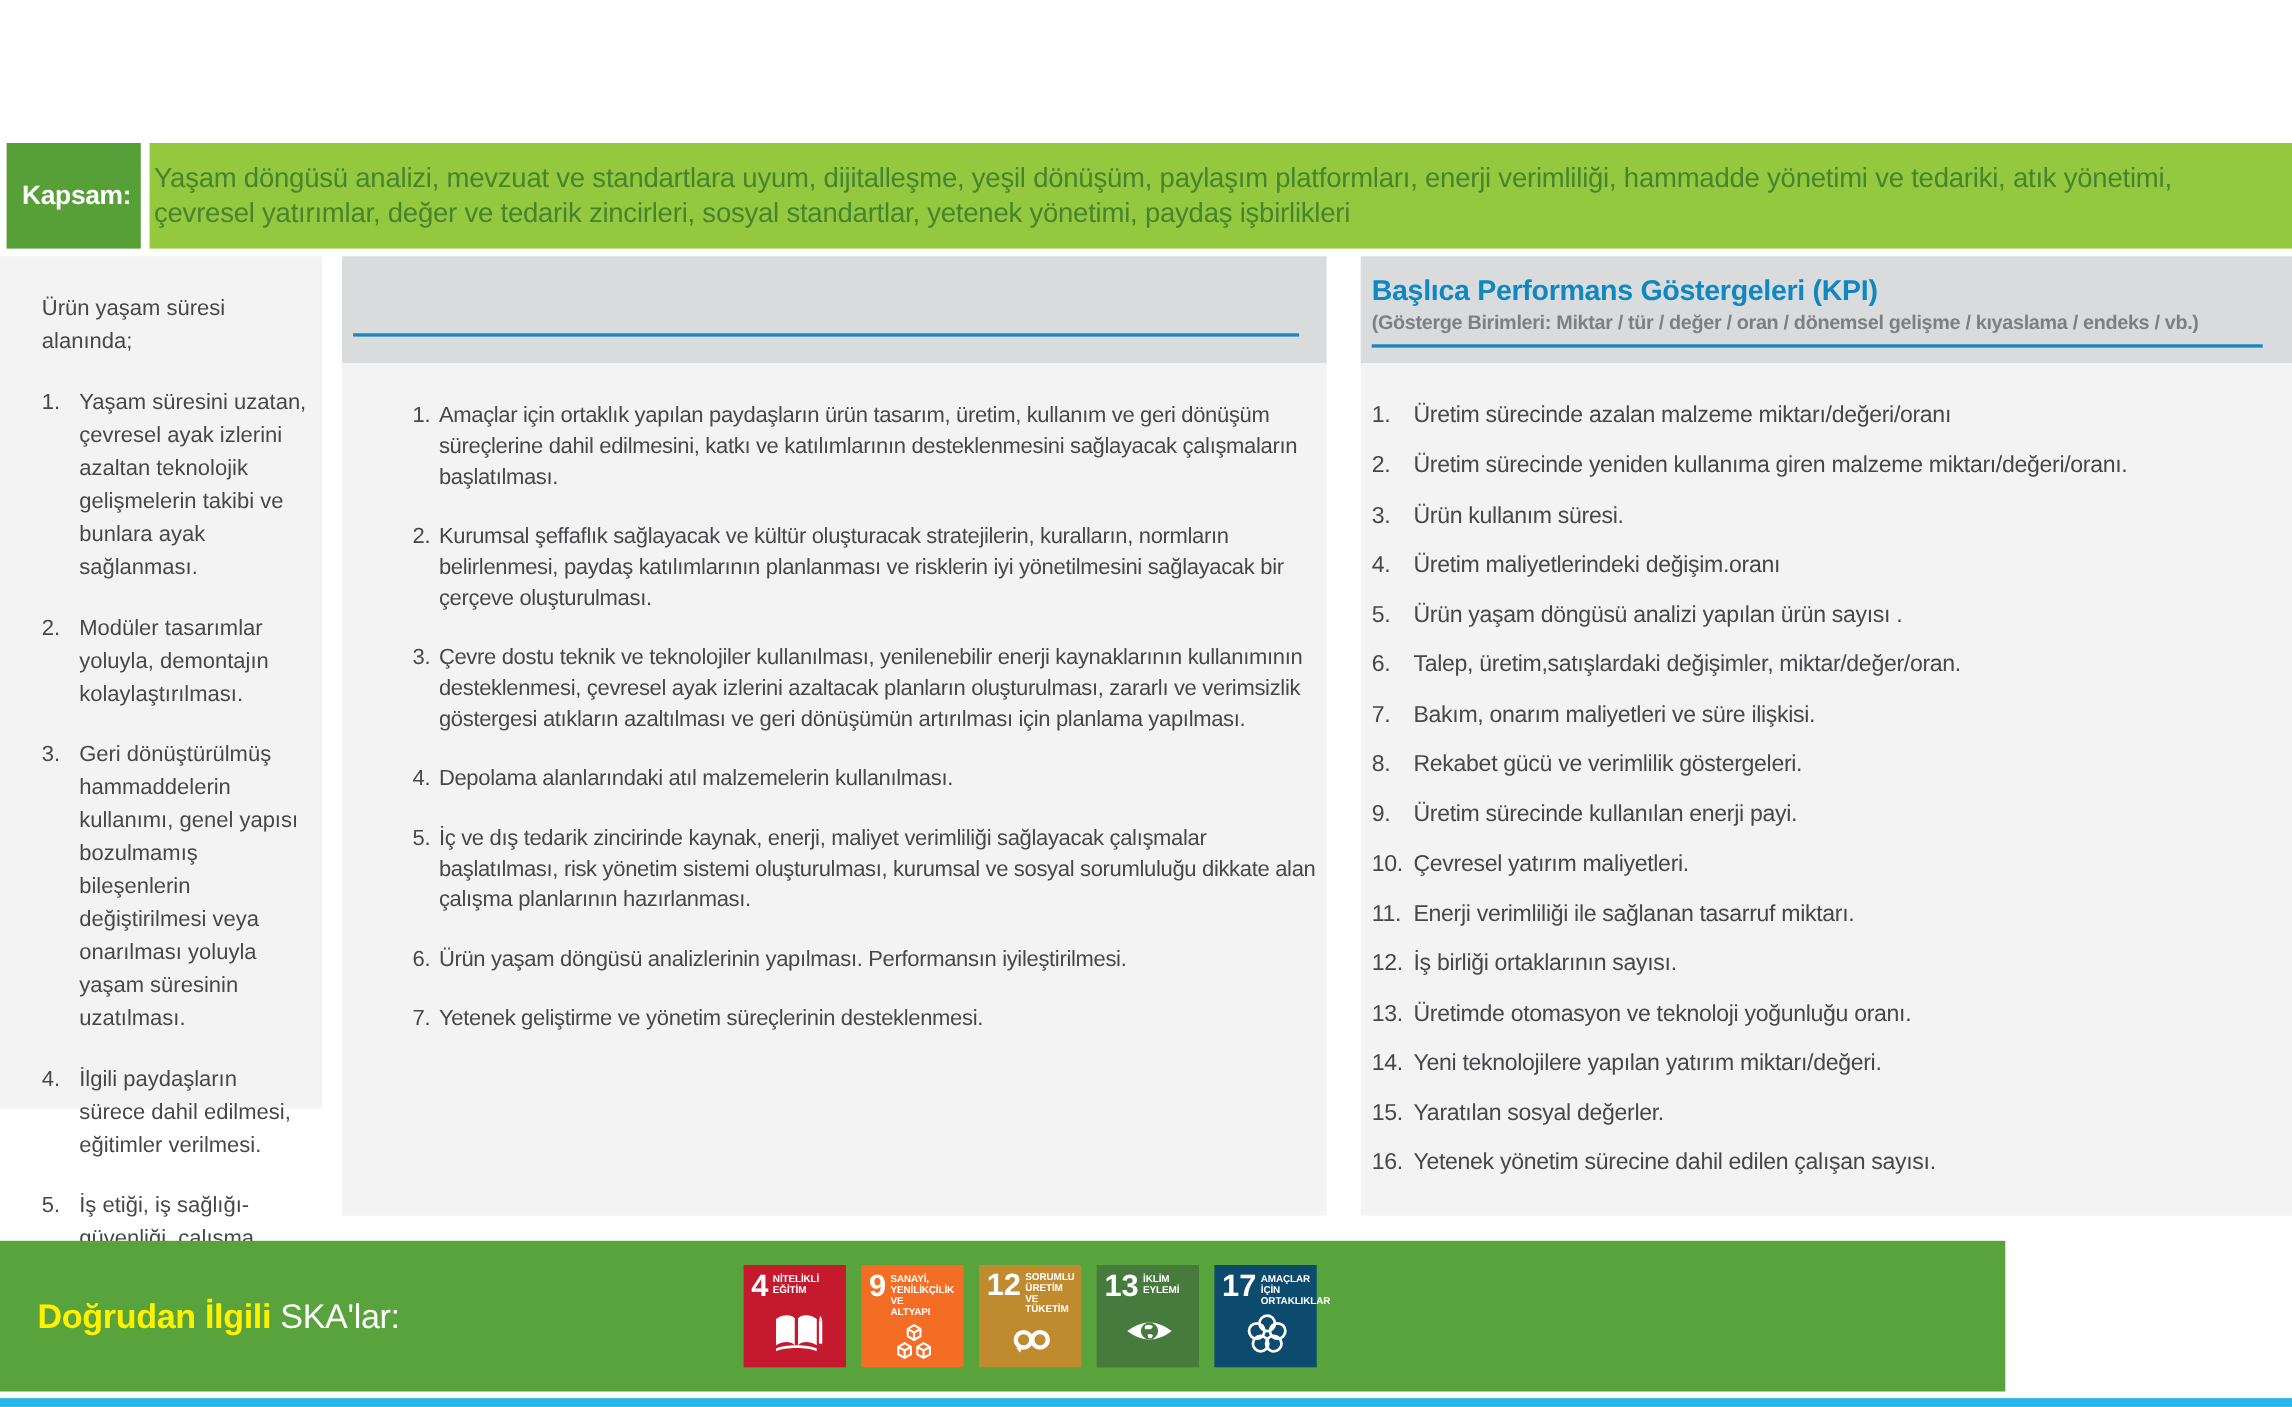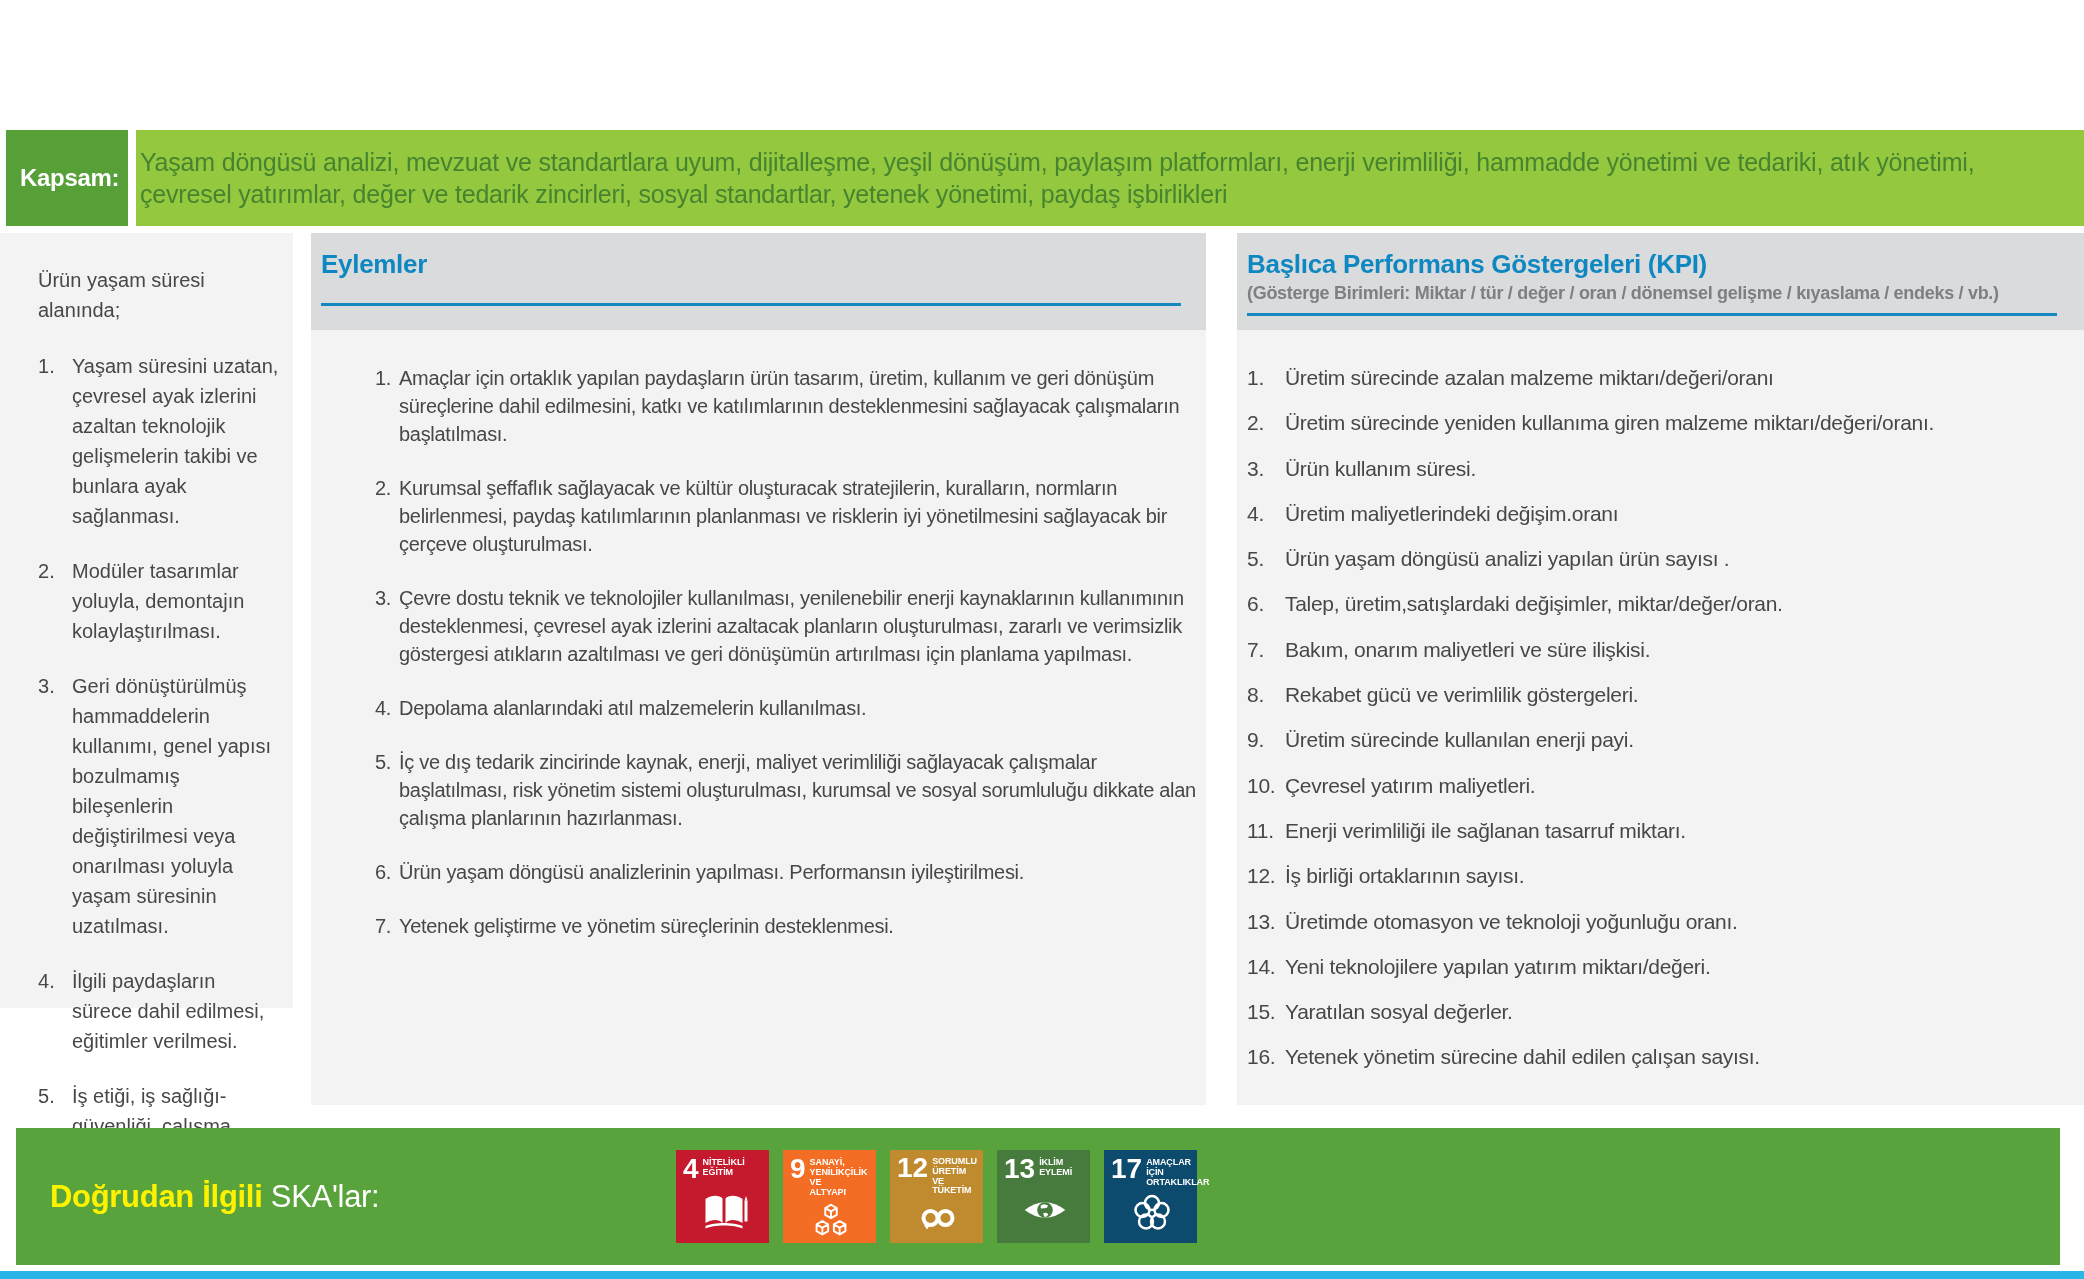--- a/index.html
+++ b/index.html
@@ -42,21 +42,21 @@
 
   .intro{margin:0 0 26px 0;}
   ol.nlist{list-style:none;margin:0;padding:0;counter-reset:it;}
   ol.nlist li{counter-increment:it;position:relative;margin:0 0 24px 0;}
   ol.nlist li::before{content:counter(it) ".";position:absolute;left:0;top:0;}
   .col-1 ol.nlist li{padding-left:34px;margin-bottom:25px;}
   .col-2 ol.nlist li{padding-left:24px;margin-bottom:26px;}
   .col-3 ol.nlist li{padding-left:38px;margin-bottom:18px;}
 
   
-  .foot{position:absolute;left:16px;top:1128px;width:2044px;height:137px;background:#58a33c;}
+  .foot{position:absolute;left:0;top:1128px;width:1823px;height:137px;background:#58a33c;}
   .foot-label{position:absolute;left:34px;top:50%;transform:translateY(-50%);
               font-size:31px;color:#ffffff;letter-spacing:-0.3px;white-space:nowrap;}
   .foot-label .y{color:#fff200;font-weight:700;}
   .sdg-row{position:absolute;left:676px;top:1150px;display:flex;gap:14px;}
   .sdg-tile{width:93px;height:93px;box-sizing:border-box;padding:6px 5px 4px 7px;
             display:flex;flex-direction:column;color:#ffffff;}
   .sdg-c4{background:#c5192d;}
   .sdg-c9{background:#f36e24;}
   .sdg-c12{background:#bf8b2e;justify-content:center;}
   .sdg-c13{background:#477b3e;}
@@ -91,21 +91,20 @@
         <li>Modüler tasarımlar yoluyla, demontajın kolaylaştırılması.</li>
         <li>Geri dönüştürülmüş hammaddelerin kullanımı, genel yapısı bozulmamış bileşenlerin değiştirilmesi veya onarılması yoluyla yaşam süresinin uzatılması.</li>
         <li>İlgili paydaşların sürece dahil edilmesi, eğitimler verilmesi.</li>
         <li>İş etiği, iş sağlığı-güvenliği, çalışma standartlarına uyum sağlanması.</li>
       </ol>
     </div>
   </div>
 
   <div class="col col-2">
     <div class="col-head">
-      <h2>Eylemler</h2>
       <div class="rule"></div>
     </div>
     <div class="col-body">
       <ol class="nlist">
         <li>Amaçlar için ortaklık yapılan paydaşların ürün tasarım, üretim, kullanım ve geri dönüşüm süreçlerine dahil edilmesini, katkı ve katılımlarının desteklenmesini sağlayacak çalışmaların başlatılması.</li>
         <li>Kurumsal şeffaflık sağlayacak ve kültür oluşturacak stratejilerin, kuralların, normların belirlenmesi, paydaş katılımlarının planlanması ve risklerin iyi yönetilmesini sağlayacak bir çerçeve oluşturulması.</li>
         <li>Çevre dostu teknik ve teknolojiler kullanılması, yenilenebilir enerji kaynaklarının kullanımının desteklenmesi, çevresel ayak izlerini azaltacak planların oluşturulması, zararlı ve verimsizlik göstergesi atıkların azaltılması ve geri dönüşümün artırılması için planlama yapılması.</li>
         <li>Depolama alanlarındaki atıl malzemelerin kullanılması.</li>
         <li>İç ve dış tedarik zincirinde kaynak, enerji, maliyet verimliliği sağlayacak çalışmalar başlatılması, risk yönetim sistemi oluşturulması, kurumsal ve sosyal sorumluluğu dikkate alan çalışma planlarının hazırlanması.</li>
         <li>Ürün yaşam döngüsü analizlerinin yapılması. Performansın iyileştirilmesi.</li>

